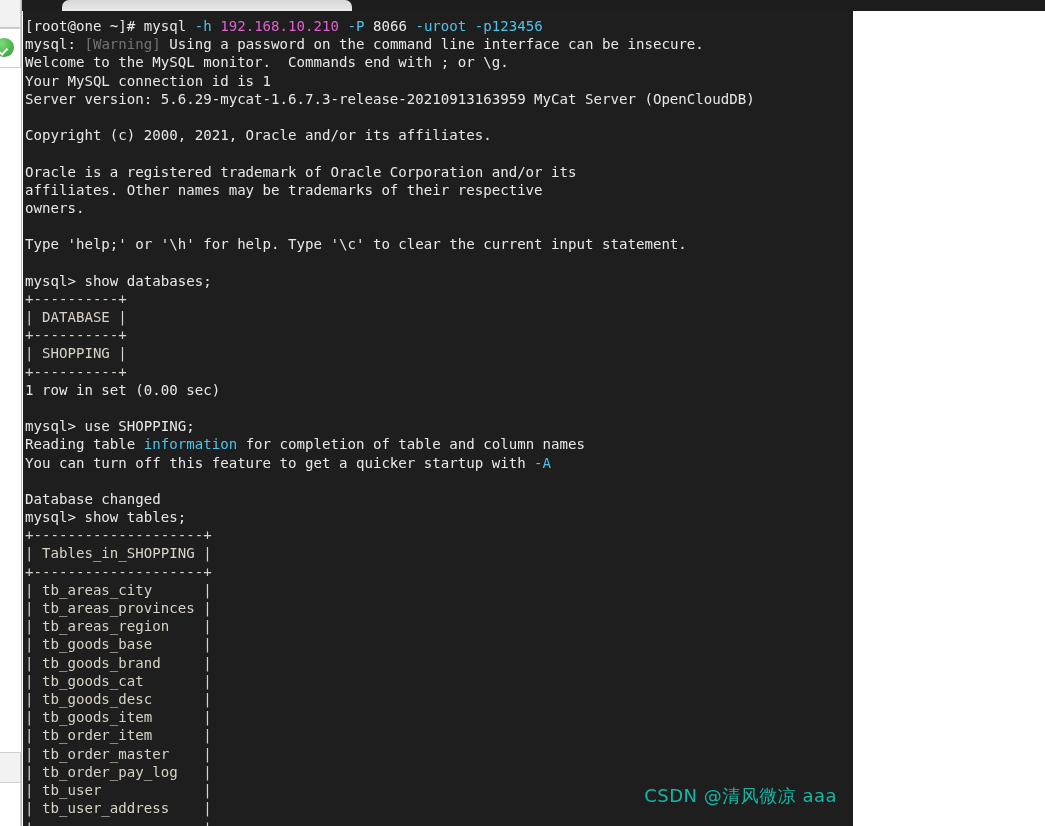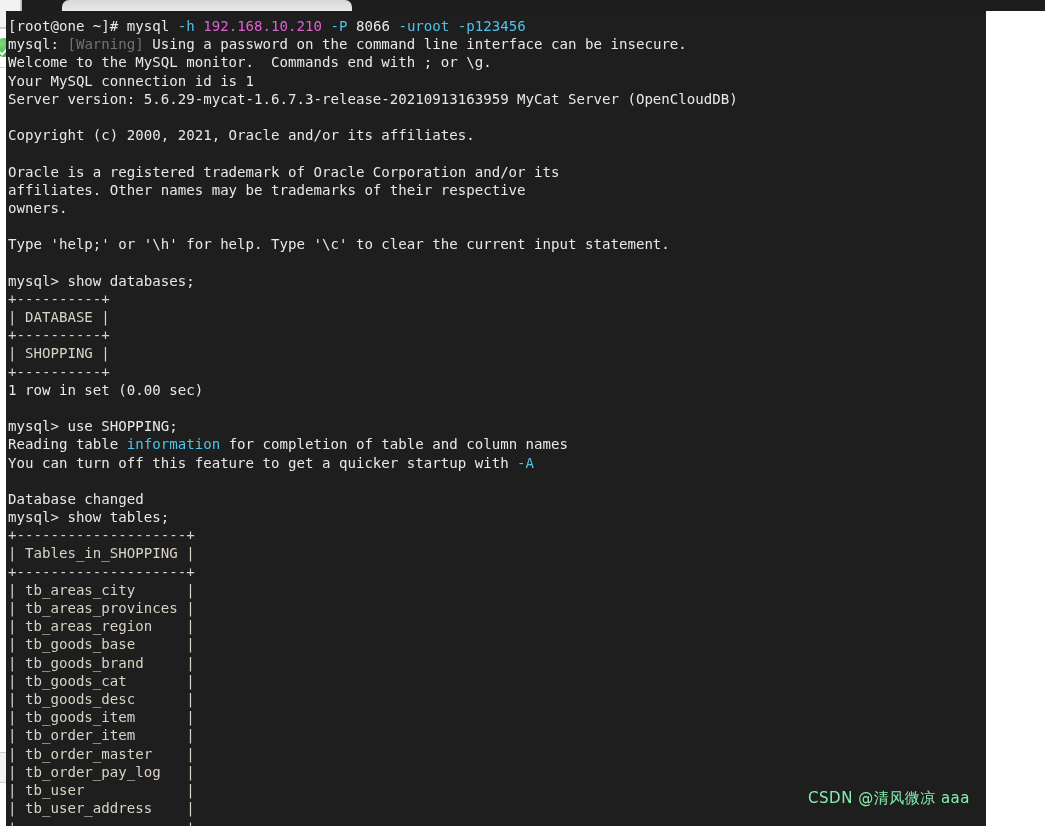--- a/index.html
+++ b/index.html
@@ -106,23 +106,23 @@
     width: 290px;
     height: 11px;
     background: linear-gradient(#d7d7d7, #e9e9e9);
     border-top-left-radius: 7px;
     border-top-right-radius: 7px;
   }
 
   
   .terminal {
     position: absolute;
-    left: 6px;
+    left: 23px;
     top: 11px;
-    width: 980px;
+    width: 830px;
     height: 815px;
     background: #1e1e1e;
     overflow: hidden;
   }
   .term-body {
     position: absolute;
     left: 0; top: 0;
     padding: 6px 0 0 1px;
     font-family: "DejaVu Sans Mono", "Liberation Mono", monospace;
     font-size: 14.1px;
@@ -141,23 +141,23 @@
   .c-border  { color: #d8d3c6; }
 
   
   .indent { padding-left: 2px; }
 
   
   .watermark {
     position: absolute;
     right: 16px;
     bottom: 18px;
-    color: #86efac;
+    color: #14b8a6;
     font-family: "DejaVu Sans", "Liberation Sans", sans-serif;
-    font-size: 15px;
+    font-size: 18px;
     letter-spacing: 0.5px;
     white-space: nowrap;
     user-select: none;
   }
 </style>
 </head>
 <body>
 
 <div id="screen">
 

